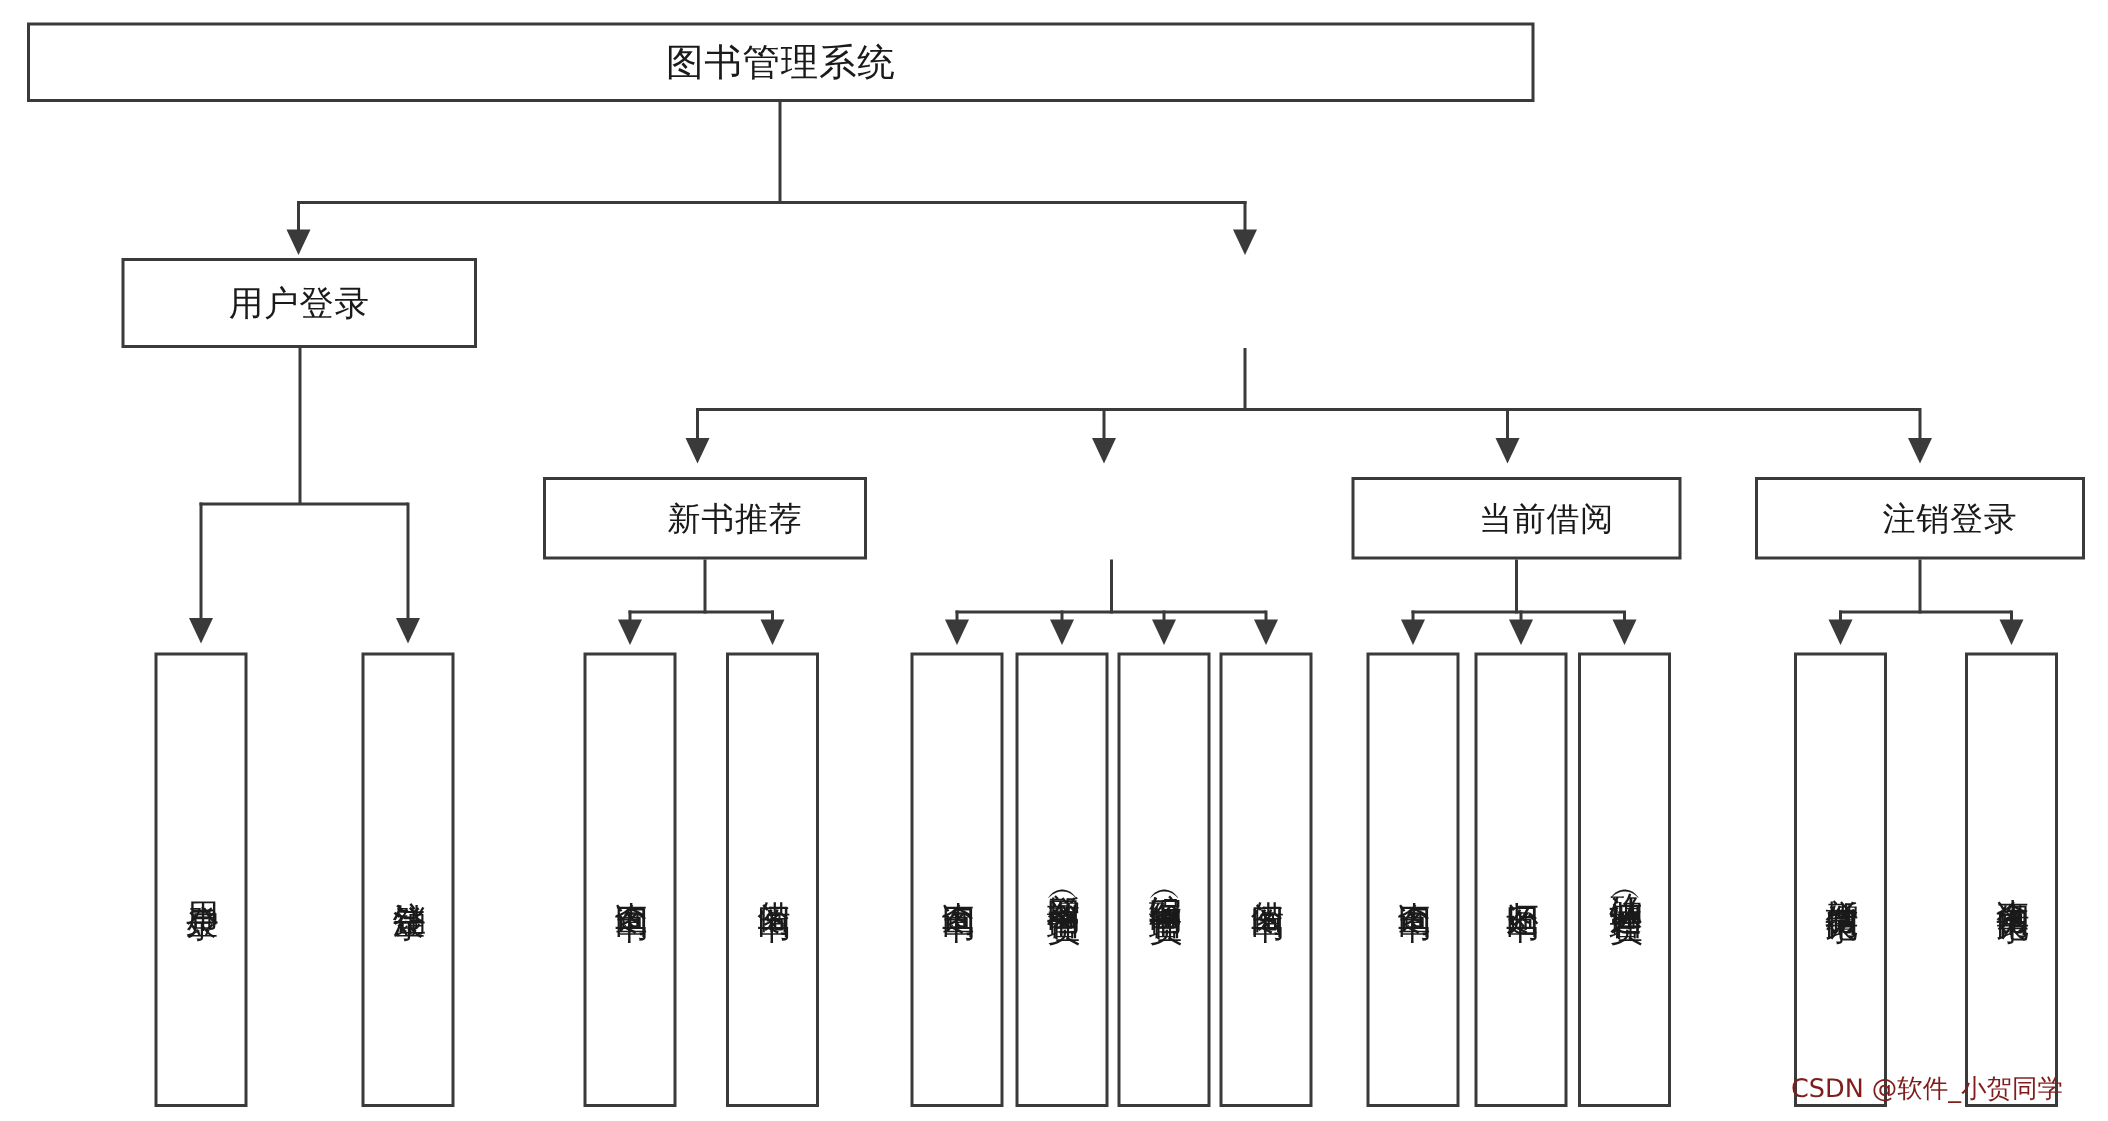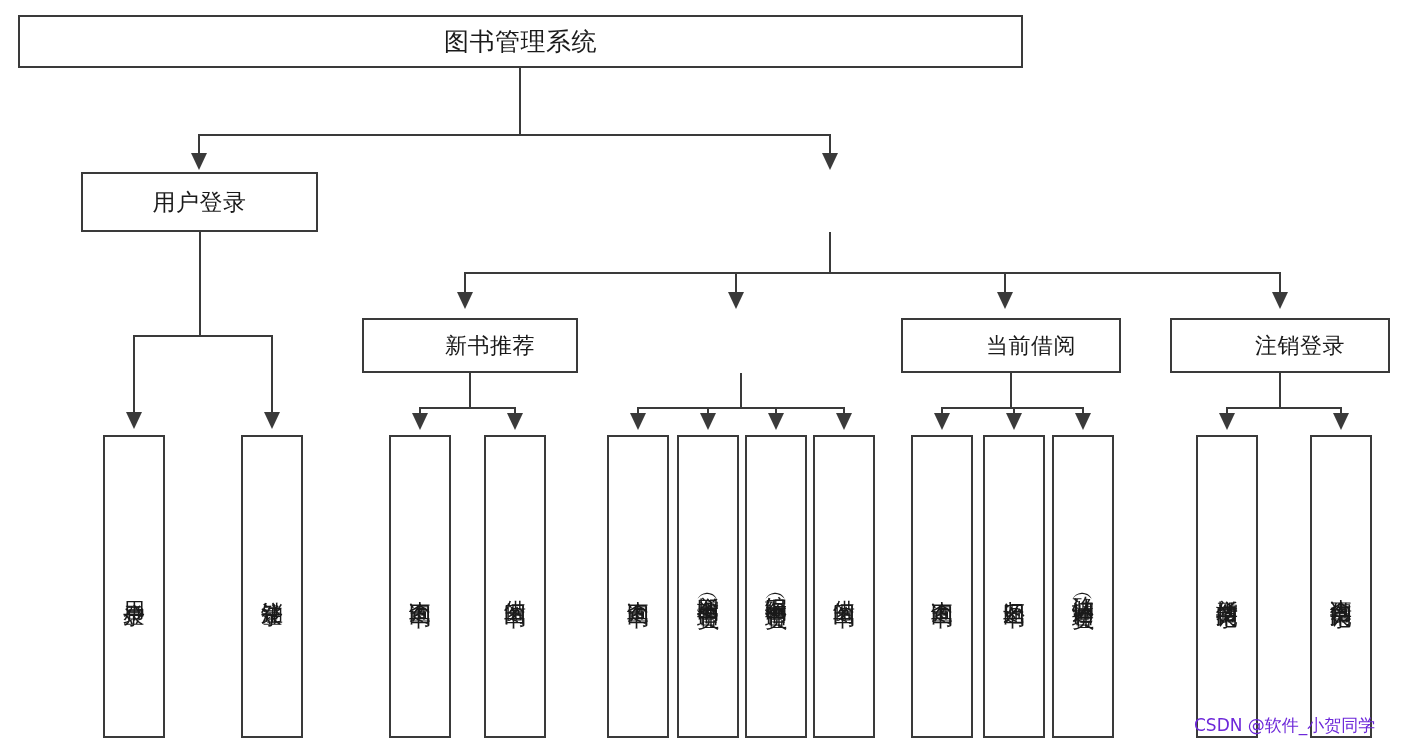--- a/index.html
+++ b/index.html
@@ -63,21 +63,21 @@
   .arrow {
     position: absolute;
     width: 0;
     height: 0;
     border-left: 8px solid transparent;
     border-right: 8px solid transparent;
     border-top: 17px solid #3a3a3a;
   }
   .watermark {
     position: absolute;
-    color: #6d28d9;
+    color: #7f1d1d;
     font-size: 17px;
     white-space: nowrap;
     pointer-events: none;
   }
 </style>
 </head>
 <body>
 
 <div id="canvas">
 

